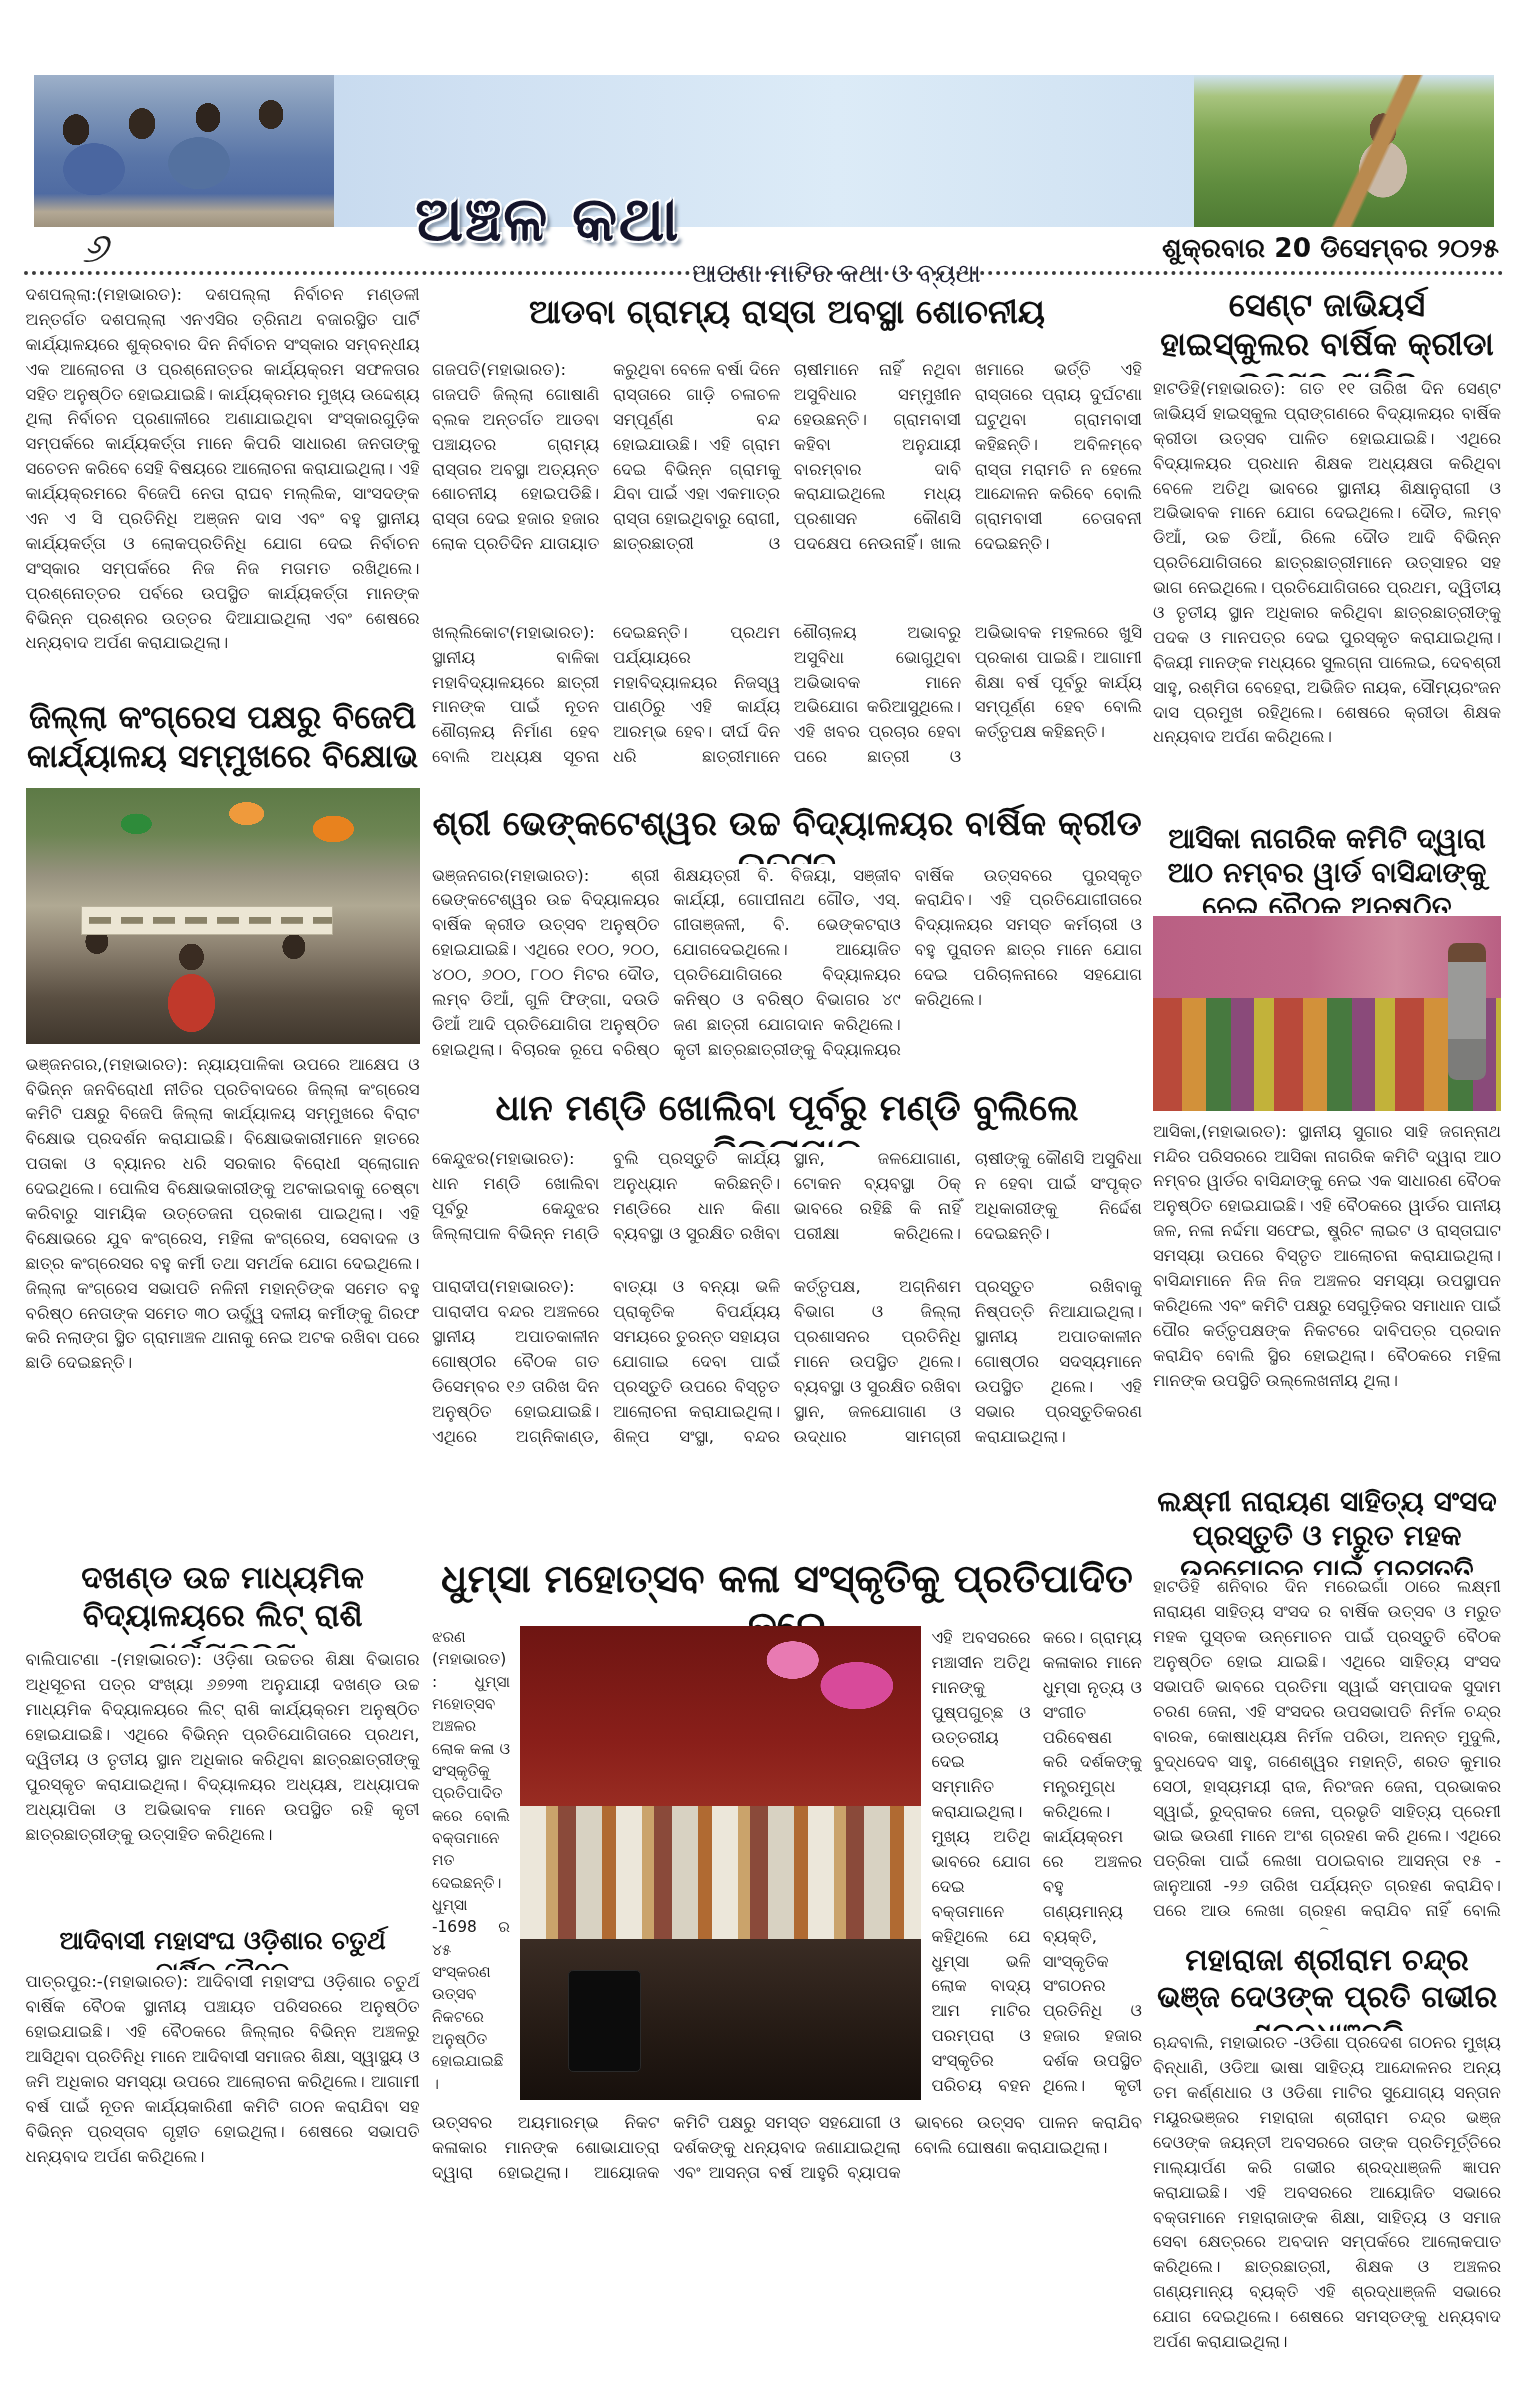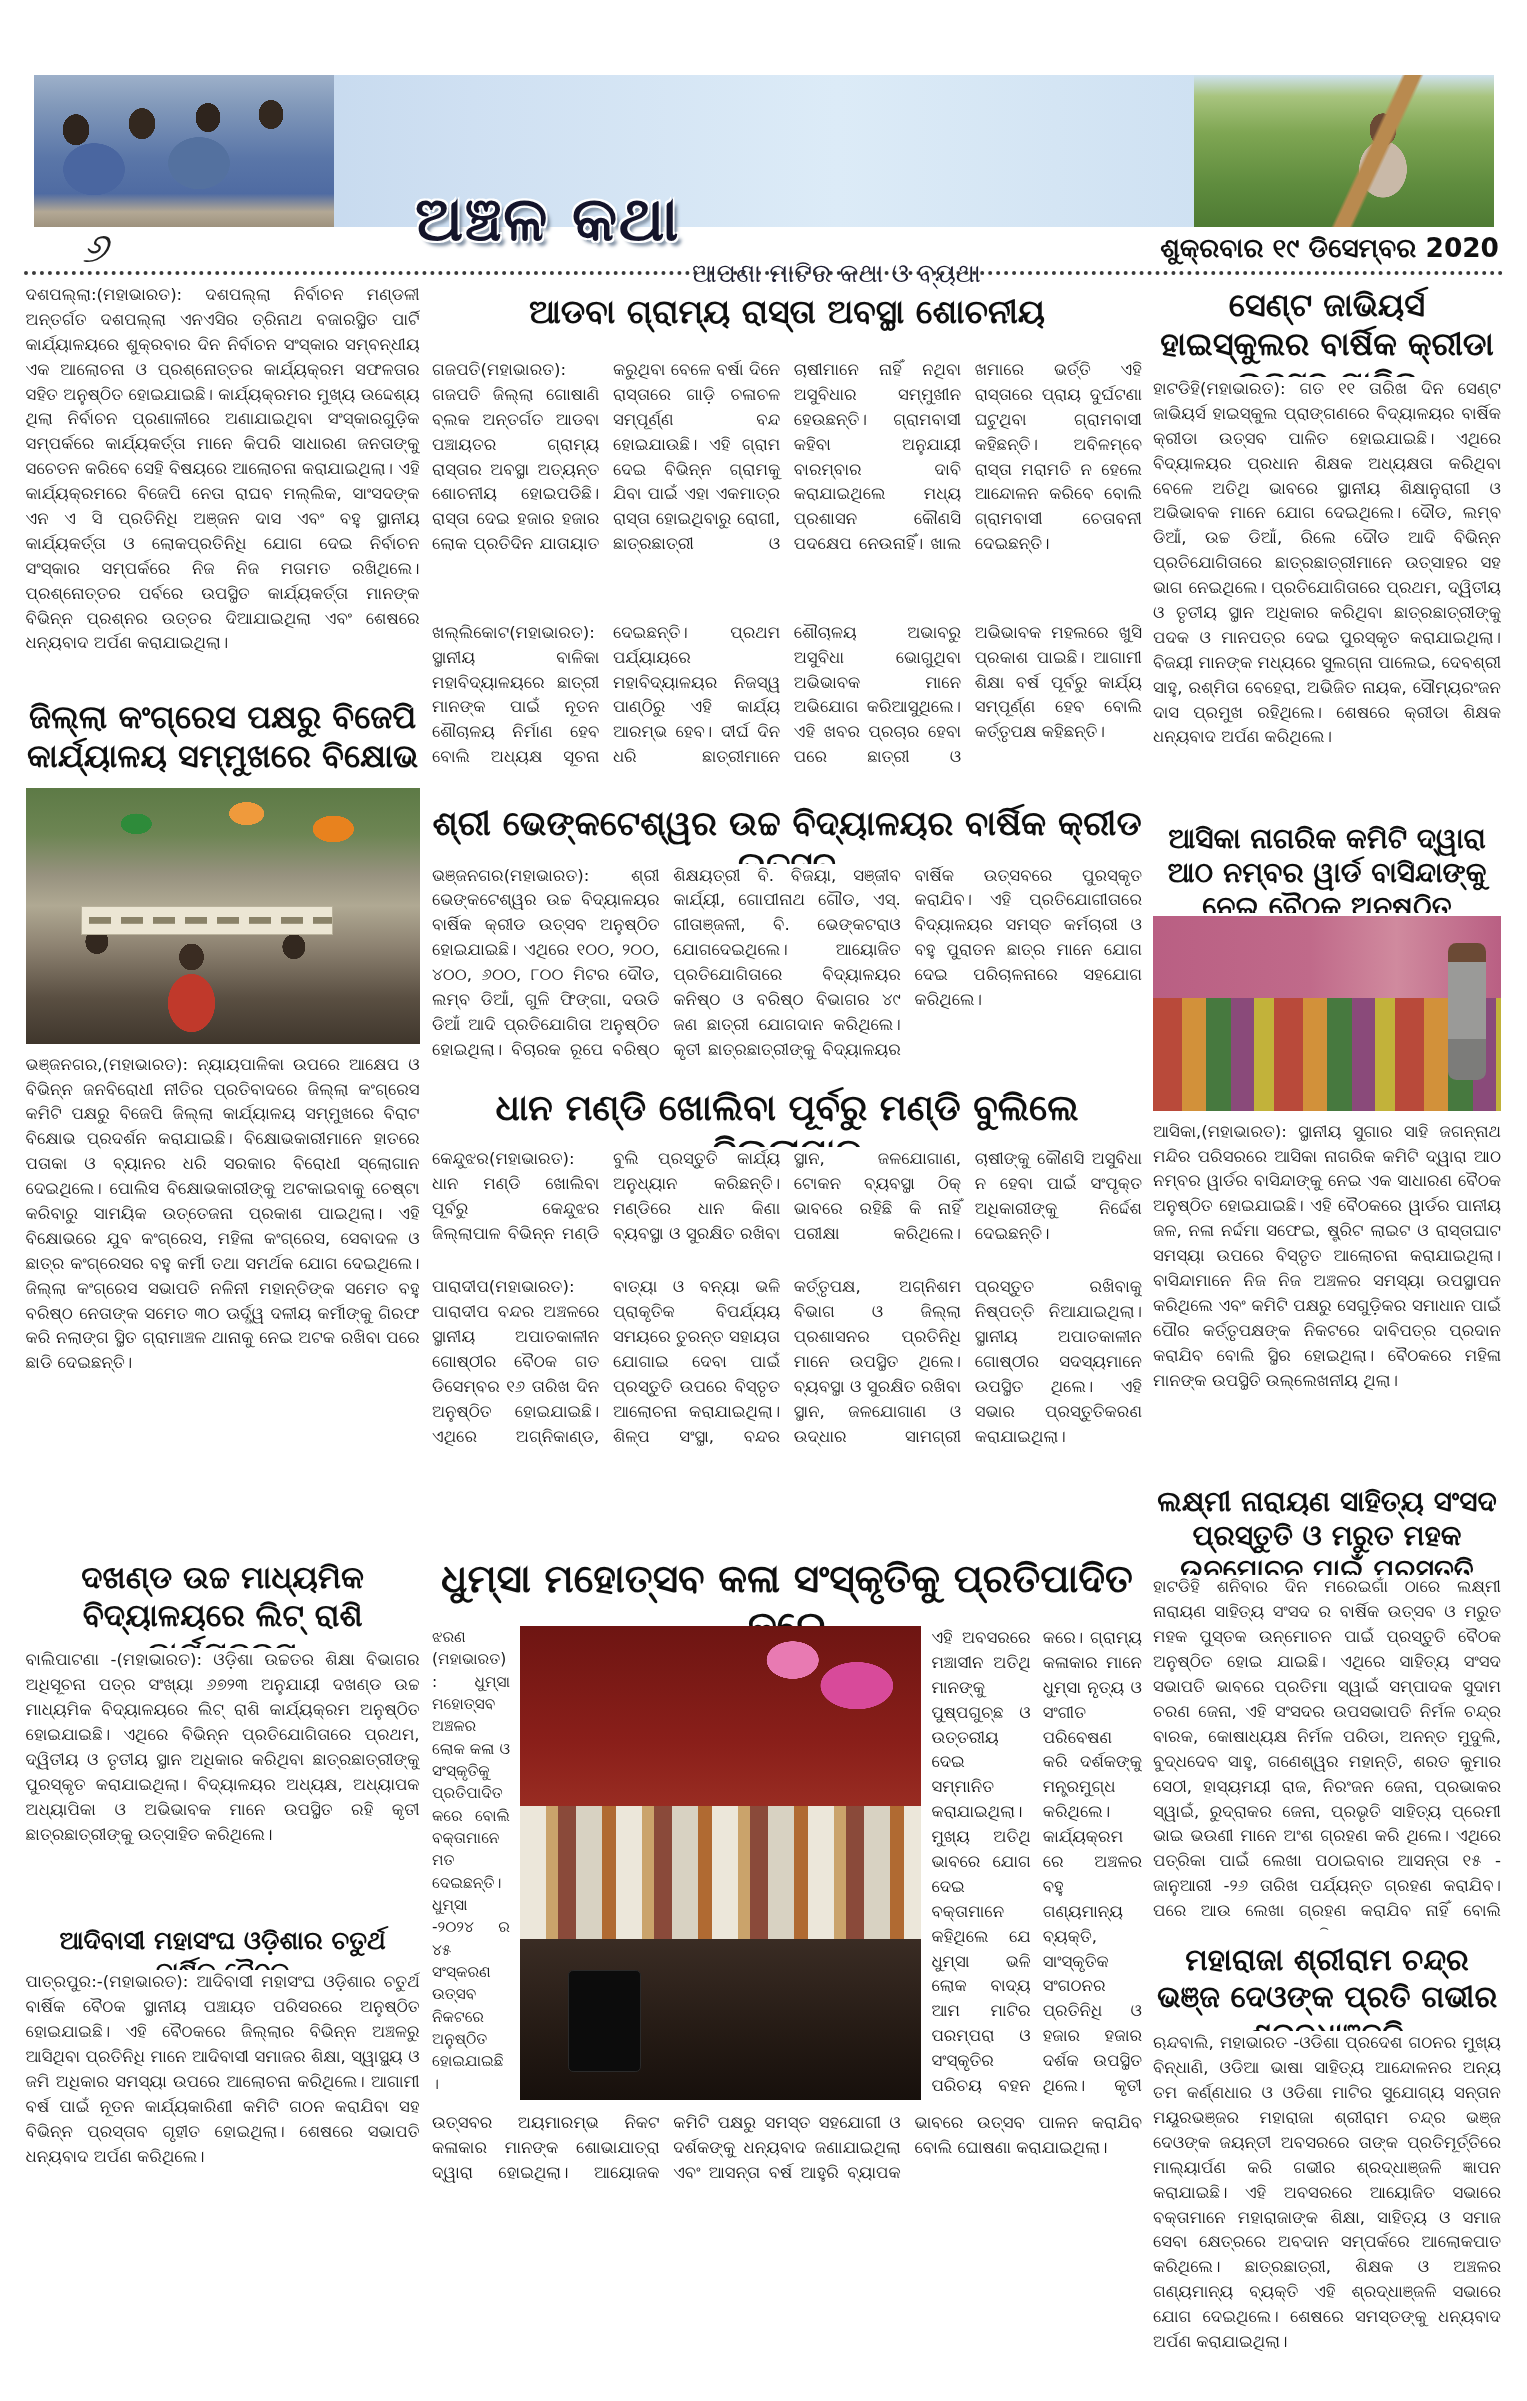--- a/index.html
+++ b/index.html
@@ -118,21 +118,21 @@
   <div class="masthead">
     <div class="mast-photo left photo"></div>
     <div class="mast-center">
       <div class="mast-title">ଅଞ୍ଚଳ କଥା</div>
       <div class="mast-subtitle">ଆପଣା ମାଟିର କଥା ଓ ବ୍ୟଥା</div>
     </div>
     <div class="mast-photo right photo"></div>
   </div>
 
   <div class="pageno">୬</div>
-  <div class="issue-date">ଶୁକ୍ରବାର ୧୯ ଡିସେମ୍ବର 2020</div>
+  <div class="issue-date">ଶୁକ୍ରବାର 20 ଡିସେମ୍ବର ୨୦୨୫</div>
   <div class="toprule"></div>
 
   <div class="colgroup col-left">
 
     <div class="article">
       <div class="body b-l1">ଦଶପଲ୍ଲା:(ମହାଭାରତ): ଦଶପଲ୍ଲା ନିର୍ବାଚନ ମଣ୍ଡଳୀ ଅନ୍ତର୍ଗତ ଦଶପଲ୍ଲା ଏନଏସିର ତ୍ରିନାଥ ବଜାରସ୍ଥିତ ପାର୍ଟି କାର୍ଯ୍ୟାଳୟରେ ଶୁକ୍ରବାର ଦିନ ନିର୍ବାଚନ ସଂସ୍କାର ସମ୍ବନ୍ଧୀୟ ଏକ ଆଲୋଚନା ଓ ପ୍ରଶ୍ନୋତ୍ତର କାର୍ଯ୍ୟକ୍ରମ ସଫଳତାର ସହିତ ଅନୁଷ୍ଠିତ ହୋଇଯାଇଛି। କାର୍ଯ୍ୟକ୍ରମର ମୁଖ୍ୟ ଉଦ୍ଦେଶ୍ୟ ଥିଲା ନିର୍ବାଚନ ପ୍ରଣାଳୀରେ ଅଣାଯାଇଥିବା ସଂସ୍କାରଗୁଡ଼ିକ ସମ୍ପର୍କରେ କାର୍ଯ୍ୟକର୍ତ୍ତା ମାନେ କିପରି ସାଧାରଣ ଜନତାଙ୍କୁ ସଚେତନ କରିବେ ସେହି ବିଷୟରେ ଆଲୋଚନା କରାଯାଇଥିଲା। ଏହି କାର୍ଯ୍ୟକ୍ରମରେ ବିଜେପି ନେତା ରାଘବ ମଲ୍ଲିକ, ସାଂସଦଙ୍କ ଏନ ଏ ସି ପ୍ରତିନିଧି ଅଞ୍ଜନ ଦାସ ଏବଂ ବହୁ ସ୍ଥାନୀୟ କାର୍ଯ୍ୟକର୍ତ୍ତା ଓ ଲୋକପ୍ରତିନିଧି ଯୋଗ ଦେଇ ନିର୍ବାଚନ ସଂସ୍କାର ସମ୍ପର୍କରେ ନିଜ ନିଜ ମତାମତ ରଖିଥିଲେ। ପ୍ରଶ୍ନୋତ୍ତର ପର୍ବରେ ଉପସ୍ଥିତ କାର୍ଯ୍ୟକର୍ତ୍ତା ମାନଙ୍କ ବିଭିନ୍ନ ପ୍ରଶ୍ନର ଉତ୍ତର ଦିଆଯାଇଥିଲା ଏବଂ ଶେଷରେ ଧନ୍ୟବାଦ ଅର୍ପଣ କରାଯାଇଥିଲା।</div>
     </div>
 
     <div class="article">
       <div class="hl hl-l2">ଜିଲ୍ଲା କଂଗ୍ରେସ ପକ୍ଷରୁ ବିଜେପି କାର୍ଯ୍ୟାଳୟ ସମ୍ମୁଖରେ ବିକ୍ଷୋଭ</div>
@@ -175,21 +175,21 @@
       <div class="body b-c4">କେନ୍ଦୁଝର(ମହାଭାରତ): ଧାନ ମଣ୍ଡି ଖୋଲିବା ପୂର୍ବରୁ କେନ୍ଦୁଝର ଜିଲ୍ଲାପାଳ ବିଭିନ୍ନ ମଣ୍ଡି ବୁଲି ପ୍ରସ୍ତୁତି କାର୍ଯ୍ୟ ଅନୁଧ୍ୟାନ କରିଛନ୍ତି। ମଣ୍ଡିରେ ଧାନ କିଣା ବ୍ୟବସ୍ଥା ଓ ସୁରକ୍ଷିତ ରଖିବା ସ୍ଥାନ, ଜଳଯୋଗାଣ, ଟୋକନ ବ୍ୟବସ୍ଥା ଠିକ୍ ଭାବରେ ରହିଛି କି ନାହିଁ ପରୀକ୍ଷା କରିଥିଲେ। ଚାଷୀଙ୍କୁ କୌଣସି ଅସୁବିଧା ନ ହେବା ପାଇଁ ସଂପୃକ୍ତ ଅଧିକାରୀଙ୍କୁ ନିର୍ଦ୍ଦେଶ ଦେଇଛନ୍ତି।</div>
     </div>
 
     <div class="article">
       <div class="body b-c5">ପାରାଦୀପ(ମହାଭାରତ): ପାରାଦୀପ ବନ୍ଦର ଅଞ୍ଚଳରେ ସ୍ଥାନୀୟ ଅପାତକାଳୀନ ଗୋଷ୍ଠୀର ବୈଠକ ଗତ ଡିସେମ୍ବର ୧୬ ତାରିଖ ଦିନ ଅନୁଷ୍ଠିତ ହୋଇଯାଇଛି। ଏଥିରେ ଅଗ୍ନିକାଣ୍ଡ, ବାତ୍ୟା ଓ ବନ୍ୟା ଭଳି ପ୍ରାକୃତିକ ବିପର୍ଯ୍ୟୟ ସମୟରେ ତୁରନ୍ତ ସହାୟତା ଯୋଗାଇ ଦେବା ପାଇଁ ପ୍ରସ୍ତୁତି ଉପରେ ବିସ୍ତୃତ ଆଲୋଚନା କରାଯାଇଥିଲା। ଶିଳ୍ପ ସଂସ୍ଥା, ବନ୍ଦର କର୍ତ୍ତୃପକ୍ଷ, ଅଗ୍ନିଶମ ବିଭାଗ ଓ ଜିଲ୍ଲା ପ୍ରଶାସନର ପ୍ରତିନିଧି ମାନେ ଉପସ୍ଥିତ ଥିଲେ। ବ୍ୟବସ୍ଥା ଓ ସୁରକ୍ଷିତ ରଖିବା ସ୍ଥାନ, ଜଳଯୋଗାଣ ଓ ଉଦ୍ଧାର ସାମଗ୍ରୀ ପ୍ରସ୍ତୁତ ରଖିବାକୁ ନିଷ୍ପତ୍ତି ନିଆଯାଇଥିଲା। ସ୍ଥାନୀୟ ଅପାତକାଳୀନ ଗୋଷ୍ଠୀର ସଦସ୍ୟମାନେ ଉପସ୍ଥିତ ଥିଲେ। ଏହି ସଭାର ପ୍ରସ୍ତୁତିକରଣ କରାଯାଇଥିଲା।</div>
     </div>
 
     <div class="article">
       <div class="hl hl-c6">ଧୁମ୍ସା ମହୋତ୍ସବ କଳା ସଂସ୍କୃତିକୁ ପ୍ରତିପାଦିତ କରେ</div>
       <div class="dhumsa-row">
-        <div class="dhumsa-left">ଝରଣ (ମହାଭାରତ): ଧୁମ୍ସା ମହୋତ୍ସବ ଅଞ୍ଚଳର ଲୋକ କଳା ଓ ସଂସ୍କୃତିକୁ ପ୍ରତିପାଦିତ କରେ ବୋଲି ବକ୍ତାମାନେ ମତ ଦେଇଛନ୍ତି। ଧୁମ୍ସା -୨୦୨୪ ର ୪୫ ସଂସ୍କରଣ ଉତ୍ସବ ନିକଟରେ ଅନୁଷ୍ଠିତ ହୋଇଯାଇଛି।</div>
+        <div class="dhumsa-left">ଝରଣ (ମହାଭାରତ): ଧୁମ୍ସା ମହୋତ୍ସବ ଅଞ୍ଚଳର ଲୋକ କଳା ଓ ସଂସ୍କୃତିକୁ ପ୍ରତିପାଦିତ କରେ ବୋଲି ବକ୍ତାମାନେ ମତ ଦେଇଛନ୍ତି। ଧୁମ୍ସା -1698 ର ୪୫ ସଂସ୍କରଣ ଉତ୍ସବ ନିକଟରେ ଅନୁଷ୍ଠିତ ହୋଇଯାଇଛି।</div>
         <div class="photo dhumsa-photo">
           <div class="dh-curtain"></div>
           <div class="dh-people"></div>
           <div class="dh-floor"></div>
           <div class="dh-speaker"></div>
         </div>
         <div class="dhumsa-right">ଏହି ଅବସରରେ ମଞ୍ଚାସୀନ ଅତିଥି ମାନଙ୍କୁ ପୁଷ୍ପଗୁଚ୍ଛ ଓ ଉତ୍ତରୀୟ ଦେଇ ସମ୍ମାନିତ କରାଯାଇଥିଲା। ମୁଖ୍ୟ ଅତିଥି ଭାବରେ ଯୋଗ ଦେଇ ବକ୍ତାମାନେ କହିଥିଲେ ଯେ ଧୁମ୍ସା ଭଳି ଲୋକ ବାଦ୍ୟ ଆମ ମାଟିର ପରମ୍ପରା ଓ ସଂସ୍କୃତିର ପରିଚୟ ବହନ କରେ। ଗ୍ରାମ୍ୟ କଳାକାର ମାନେ ଧୁମ୍ସା ନୃତ୍ୟ ଓ ସଂଗୀତ ପରିବେଷଣ କରି ଦର୍ଶକଙ୍କୁ ମନ୍ତ୍ରମୁଗ୍ଧ କରିଥିଲେ। କାର୍ଯ୍ୟକ୍ରମରେ ଅଞ୍ଚଳର ବହୁ ଗଣ୍ୟମାନ୍ୟ ବ୍ୟକ୍ତି, ସାଂସ୍କୃତିକ ସଂଗଠନର ପ୍ରତିନିଧି ଓ ହଜାର ହଜାର ଦର୍ଶକ ଉପସ୍ଥିତ ଥିଲେ। କୃତୀ କଳାକାର ମାନଙ୍କୁ ମାନପତ୍ର ଦେଇ ସମ୍ମାନିତ କରାଯାଇଥିଲା।</div>
       </div>
       <div class="dhumsa-bottom">ଉତ୍ସବର ଅୟମାରମ୍ଭ ନିକଟ କଳାକାର ମାନଙ୍କ ଶୋଭାଯାତ୍ରା ଦ୍ୱାରା ହୋଇଥିଲା। ଆୟୋଜକ କମିଟି ପକ୍ଷରୁ ସମସ୍ତ ସହଯୋଗୀ ଓ ଦର୍ଶକଙ୍କୁ ଧନ୍ୟବାଦ ଜଣାଯାଇଥିଲା ଏବଂ ଆସନ୍ତା ବର୍ଷ ଆହୁରି ବ୍ୟାପକ ଭାବରେ ଉତ୍ସବ ପାଳନ କରାଯିବ ବୋଲି ଘୋଷଣା କରାଯାଇଥିଲା।</div>
     </div>

